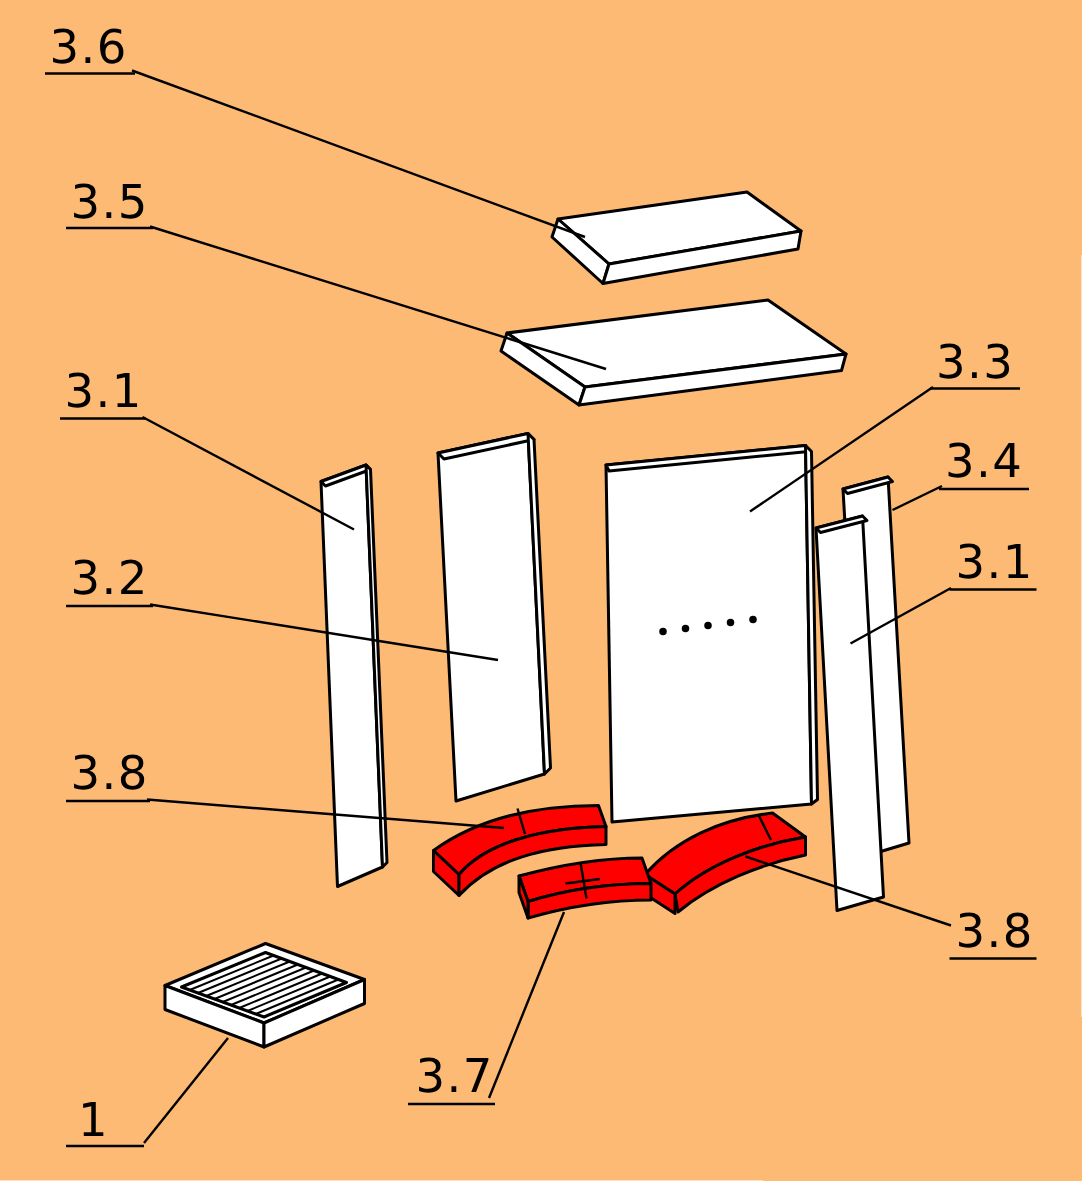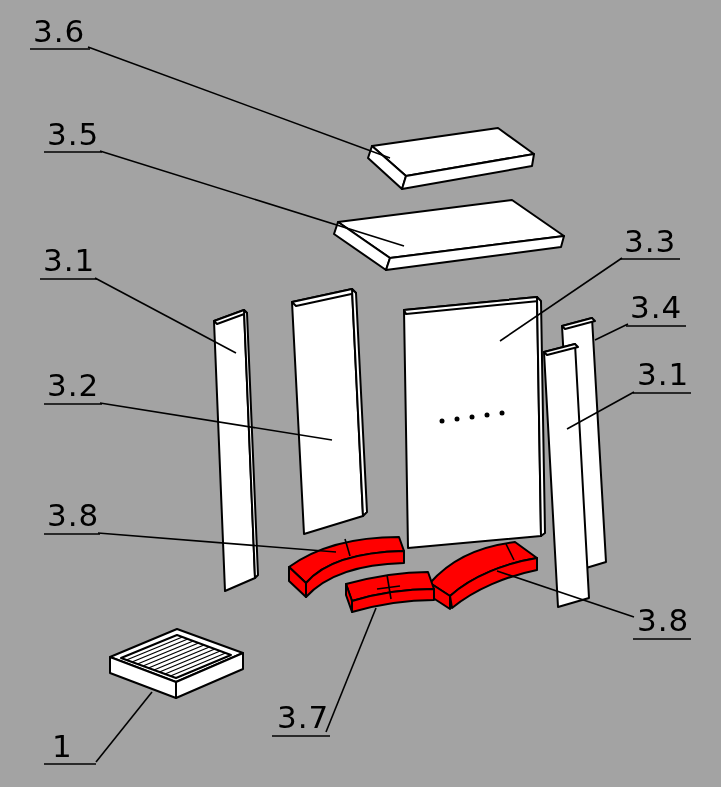--- a/index.html
+++ b/index.html
@@ -4,21 +4,21 @@
 <style>
   html, body {
     margin: 0;
     padding: 0;
     background: #ffffff;
   }
   .stage {
     position: relative;
     width: 721px;
     height: 787px;
-    background: #a3a3a3;
+    background: #fdba74;
     overflow: hidden;
   }
   svg { display: block; }
   .part {
     fill: #ffffff;
     stroke: #000000;
     stroke-width: 2;
     stroke-linejoin: round;
   }
   .stone {

